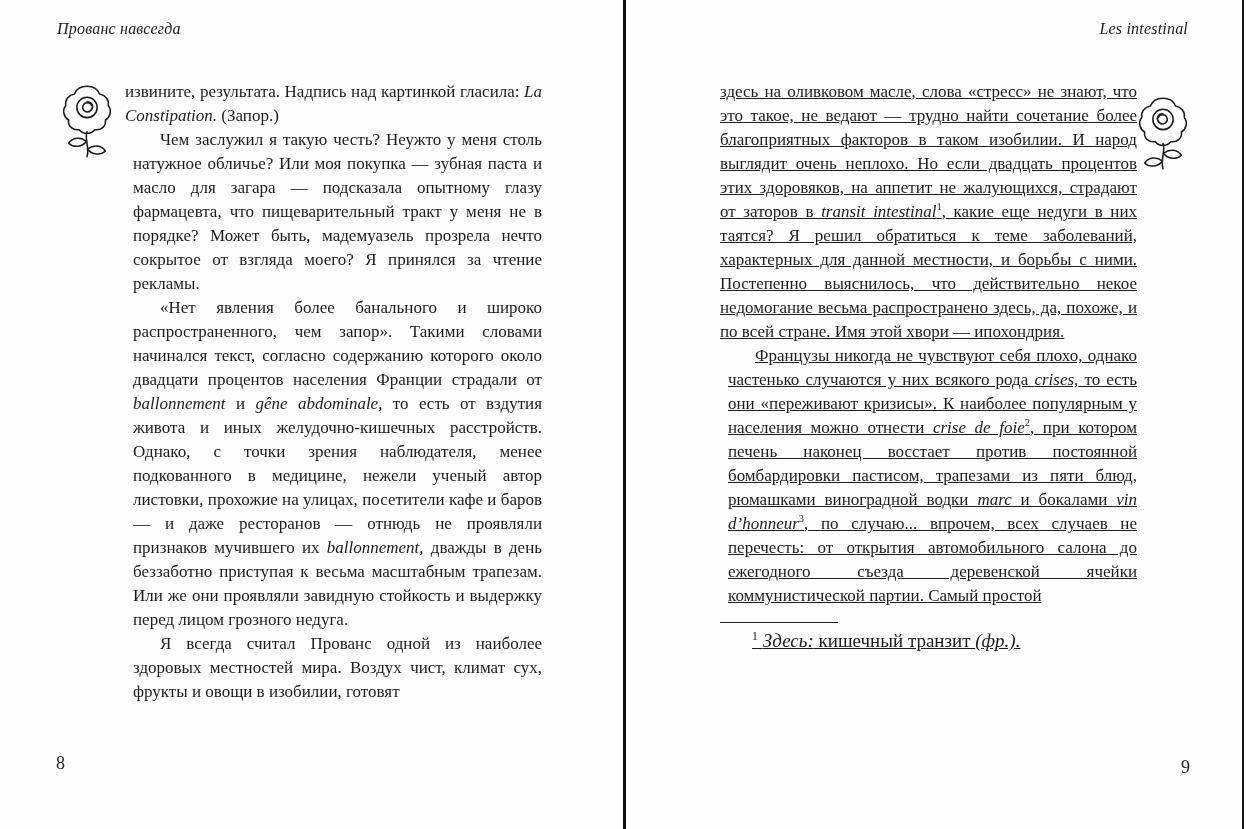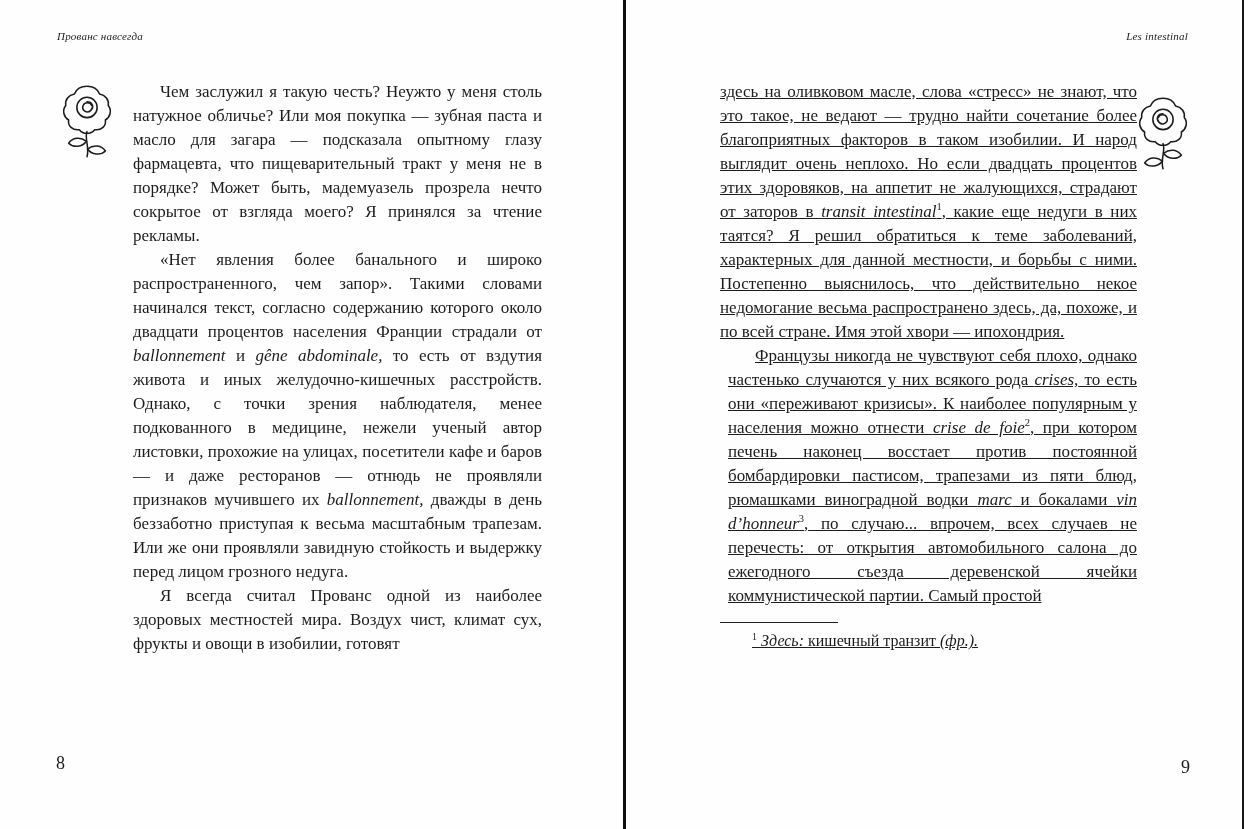--- a/index.html
+++ b/index.html
@@ -27,23 +27,23 @@
   .right-edge {
     position: absolute;
     left: 1242px;
     top: 0;
     width: 2px;
     height: 829px;
     background: #151515;
   }
   .running-header {
     position: absolute;
-    top: 30px;
+    top: 20px;
     font-style: italic;
-    font-size: 11px;
+    font-size: 16px;
     letter-spacing: 0.2px;
     white-space: nowrap;
   }
   .running-header.left { left: 57px; }
   .running-header.right { right: 62px; }
   .ornament {
     position: absolute;
     width: 58px;
     height: 78px;
   }
@@ -68,21 +68,21 @@
     line-height: 0;
     vertical-align: super;
   }
   .footnote-rule {
     width: 118px;
     height: 0;
     border-top: 1.2px solid #1c1c1c;
     margin: 14px 0 7px 0;
   }
   .footnotes {
-    font-size: 16px;
+    font-size: 19px;
     line-height: 21px;
     text-align: left;
   }
   .footnotes .para { text-indent: 24px; }
   .page-number {
     position: absolute;
     font-size: 18px;
   }
   .page-number.left { left: 56px; top: 753px; }
   .page-number.right { right: 60px; top: 757px; }
@@ -112,20 +112,21 @@
 
   <div class="running-header left">Прованс навсегда</div>
 
   <span class="ornament left">
     <svg>
         <use href="#rose"></use>
       </svg>
   </span>
 
   <div class="page-text left">
+      <p class="para"><span>извините, результата. Надпись над картинкой гласила: </span><span class="it">La Constipation.</span><span> (Запор.)</span></p>
       <p class="para indent"><span>Чем заслужил я такую честь? Неужто у меня столь натужное обличье? Или моя покупка — зубная паста и масло для загара — подсказала опытному глазу фармацевта, что пищеварительный тракт у меня не в порядке? Может быть, мадемуазель прозрела нечто сокрытое от взгляда моего? Я принялся за чтение рекламы.</span></p>
       <p class="para indent"><span>«Нет явления более банального и широко распространенного, чем запор». Такими словами начинался текст, согласно содержанию которого около двадцати процентов населения Франции страдали от </span><span class="it">ballonnement</span><span> и </span><span class="it">gêne abdominale,</span><span> то есть от вздутия живота и иных желудочно-кишечных расстройств. Однако, с точки зрения наблюдателя, менее подкованного в медицине, нежели ученый автор листовки, прохожие на улицах, посетители кафе и баров — и даже ресторанов — отнюдь не проявляли признаков мучившего их </span><span class="it">ballonnement,</span><span> дважды в день беззаботно приступая к весьма масштабным трапезам. Или же они проявляли завидную стойкость и выдержку перед лицом грозного недуга.</span></p>
       <p class="para indent"><span>Я всегда считал Прованс одной из наиболее здоровых местностей мира. Воздух чист, климат сух, фрукты и овощи в изобилии, готовят</span></p>
     </div>
 
   <div class="page-number left">8</div>
 
   <div class="running-header right">Les intestinal</div>
 
   <span class="ornament right">

